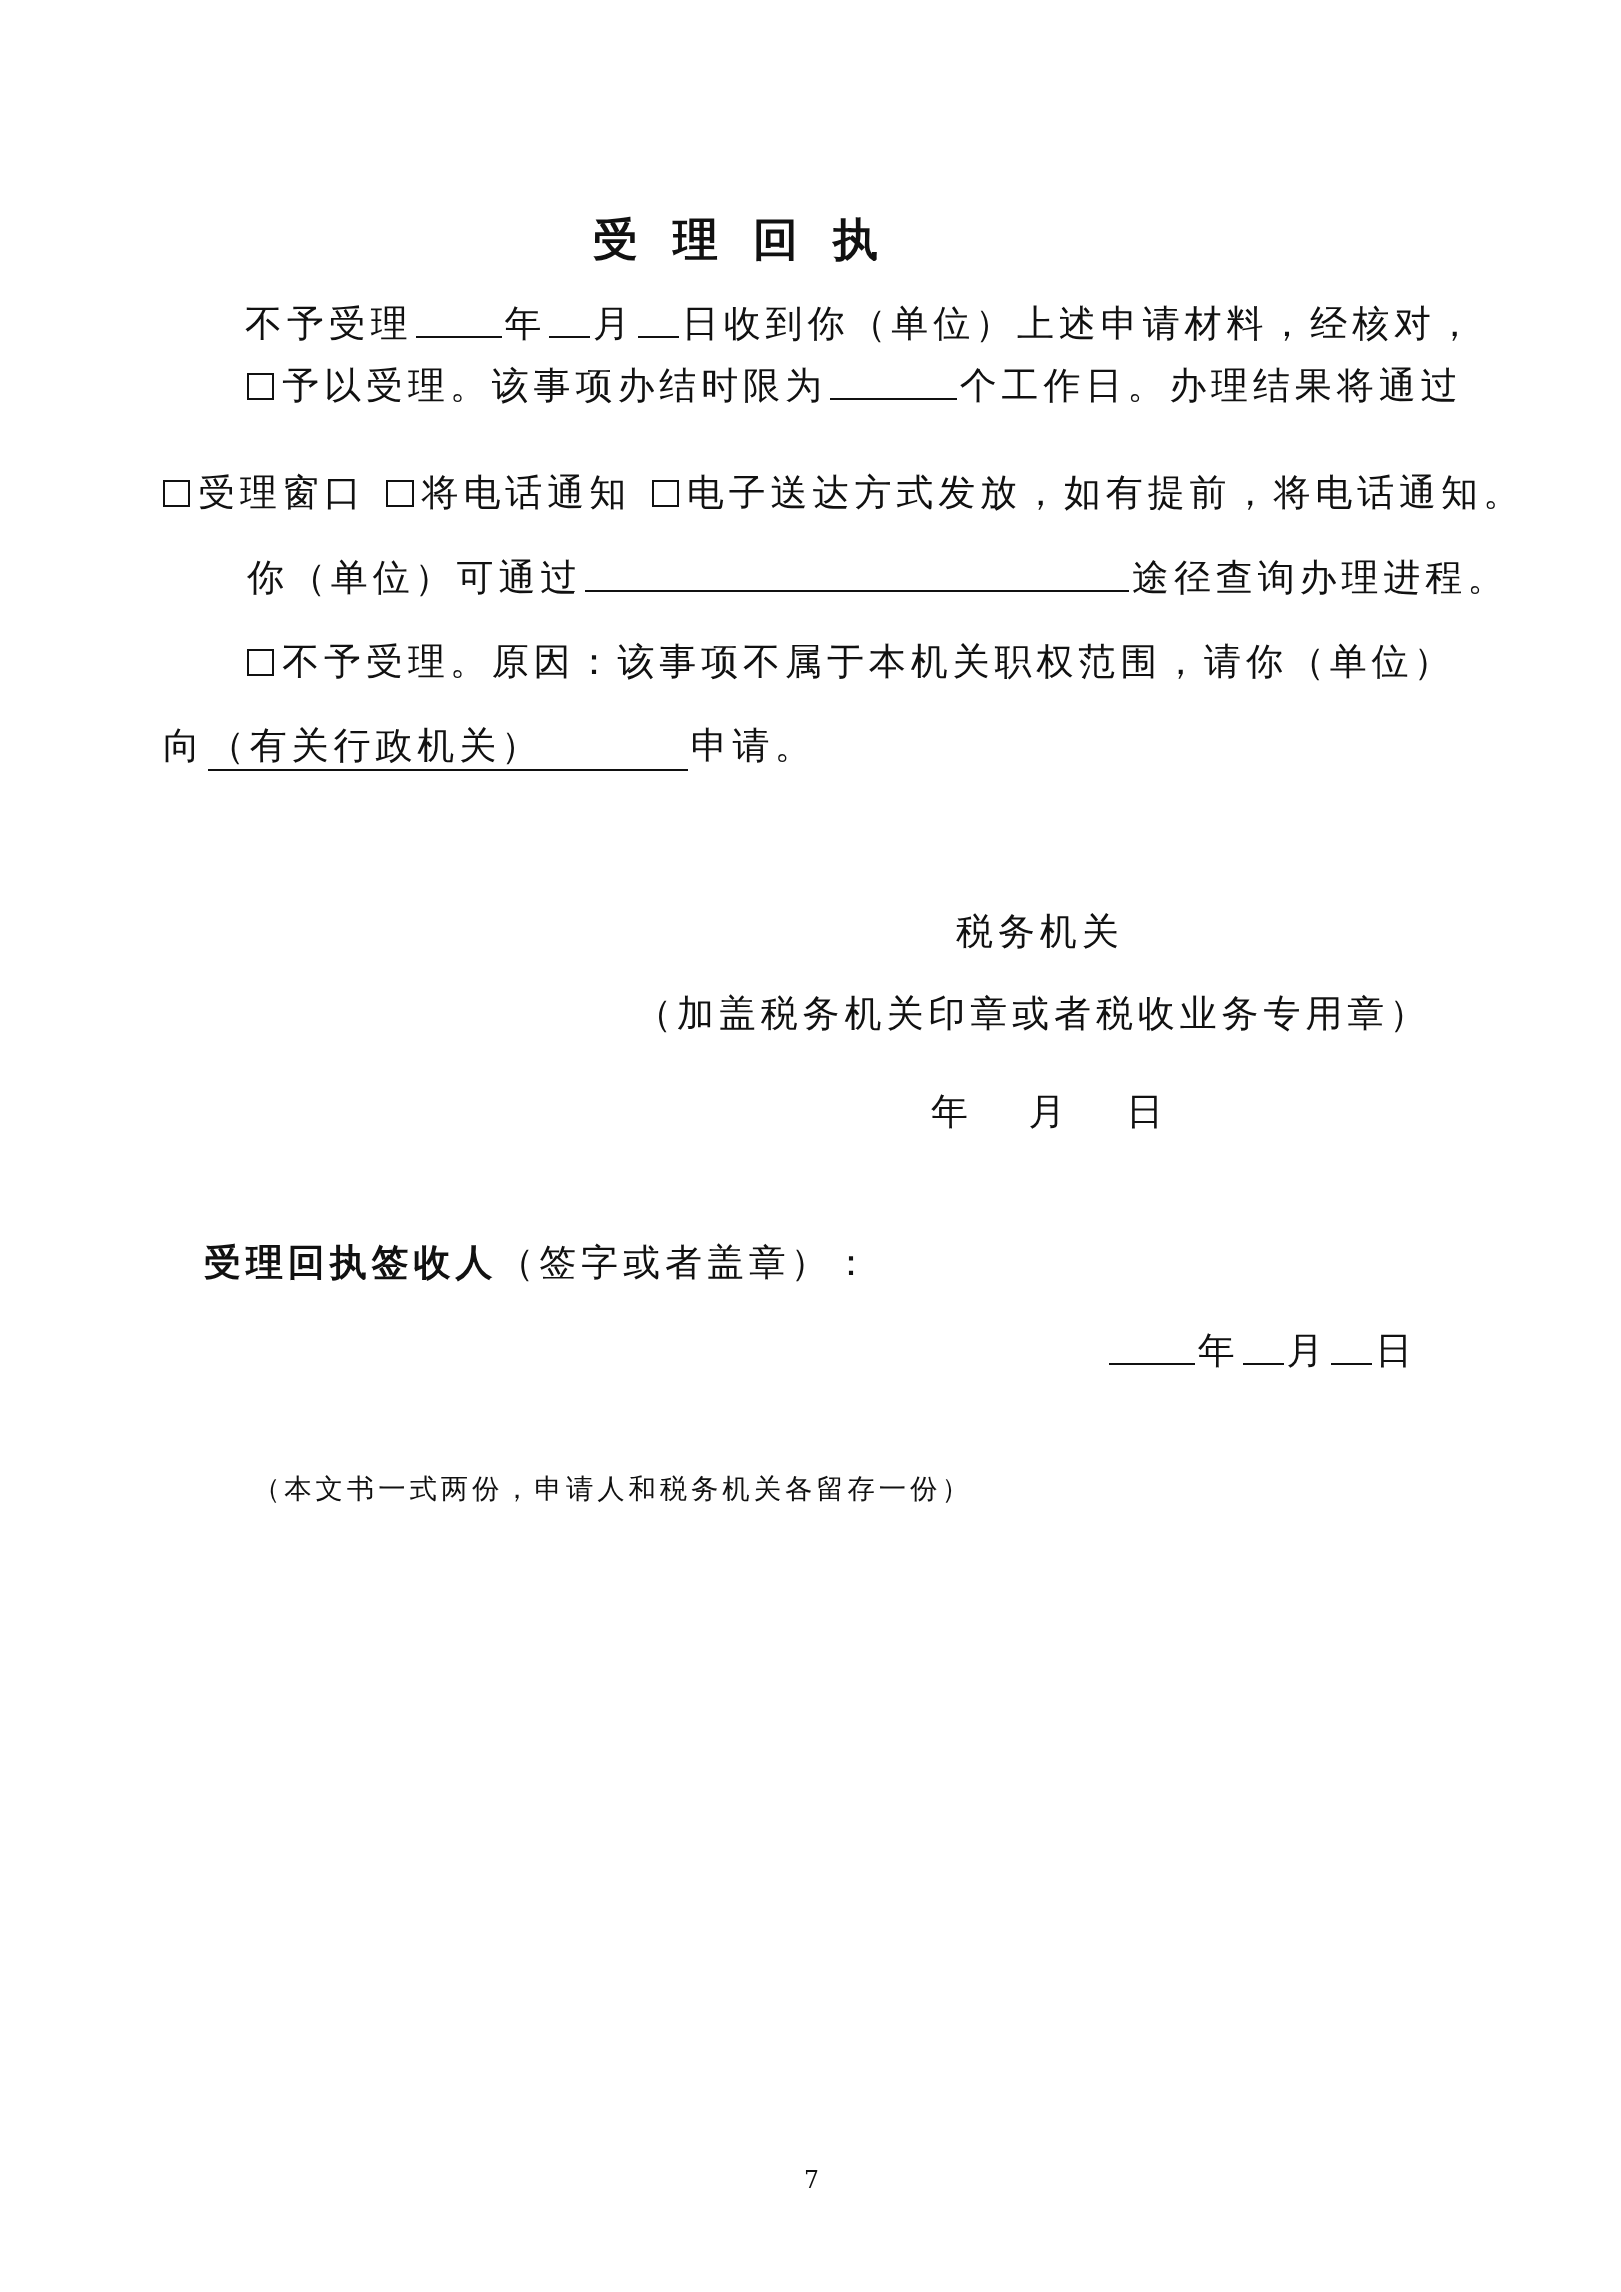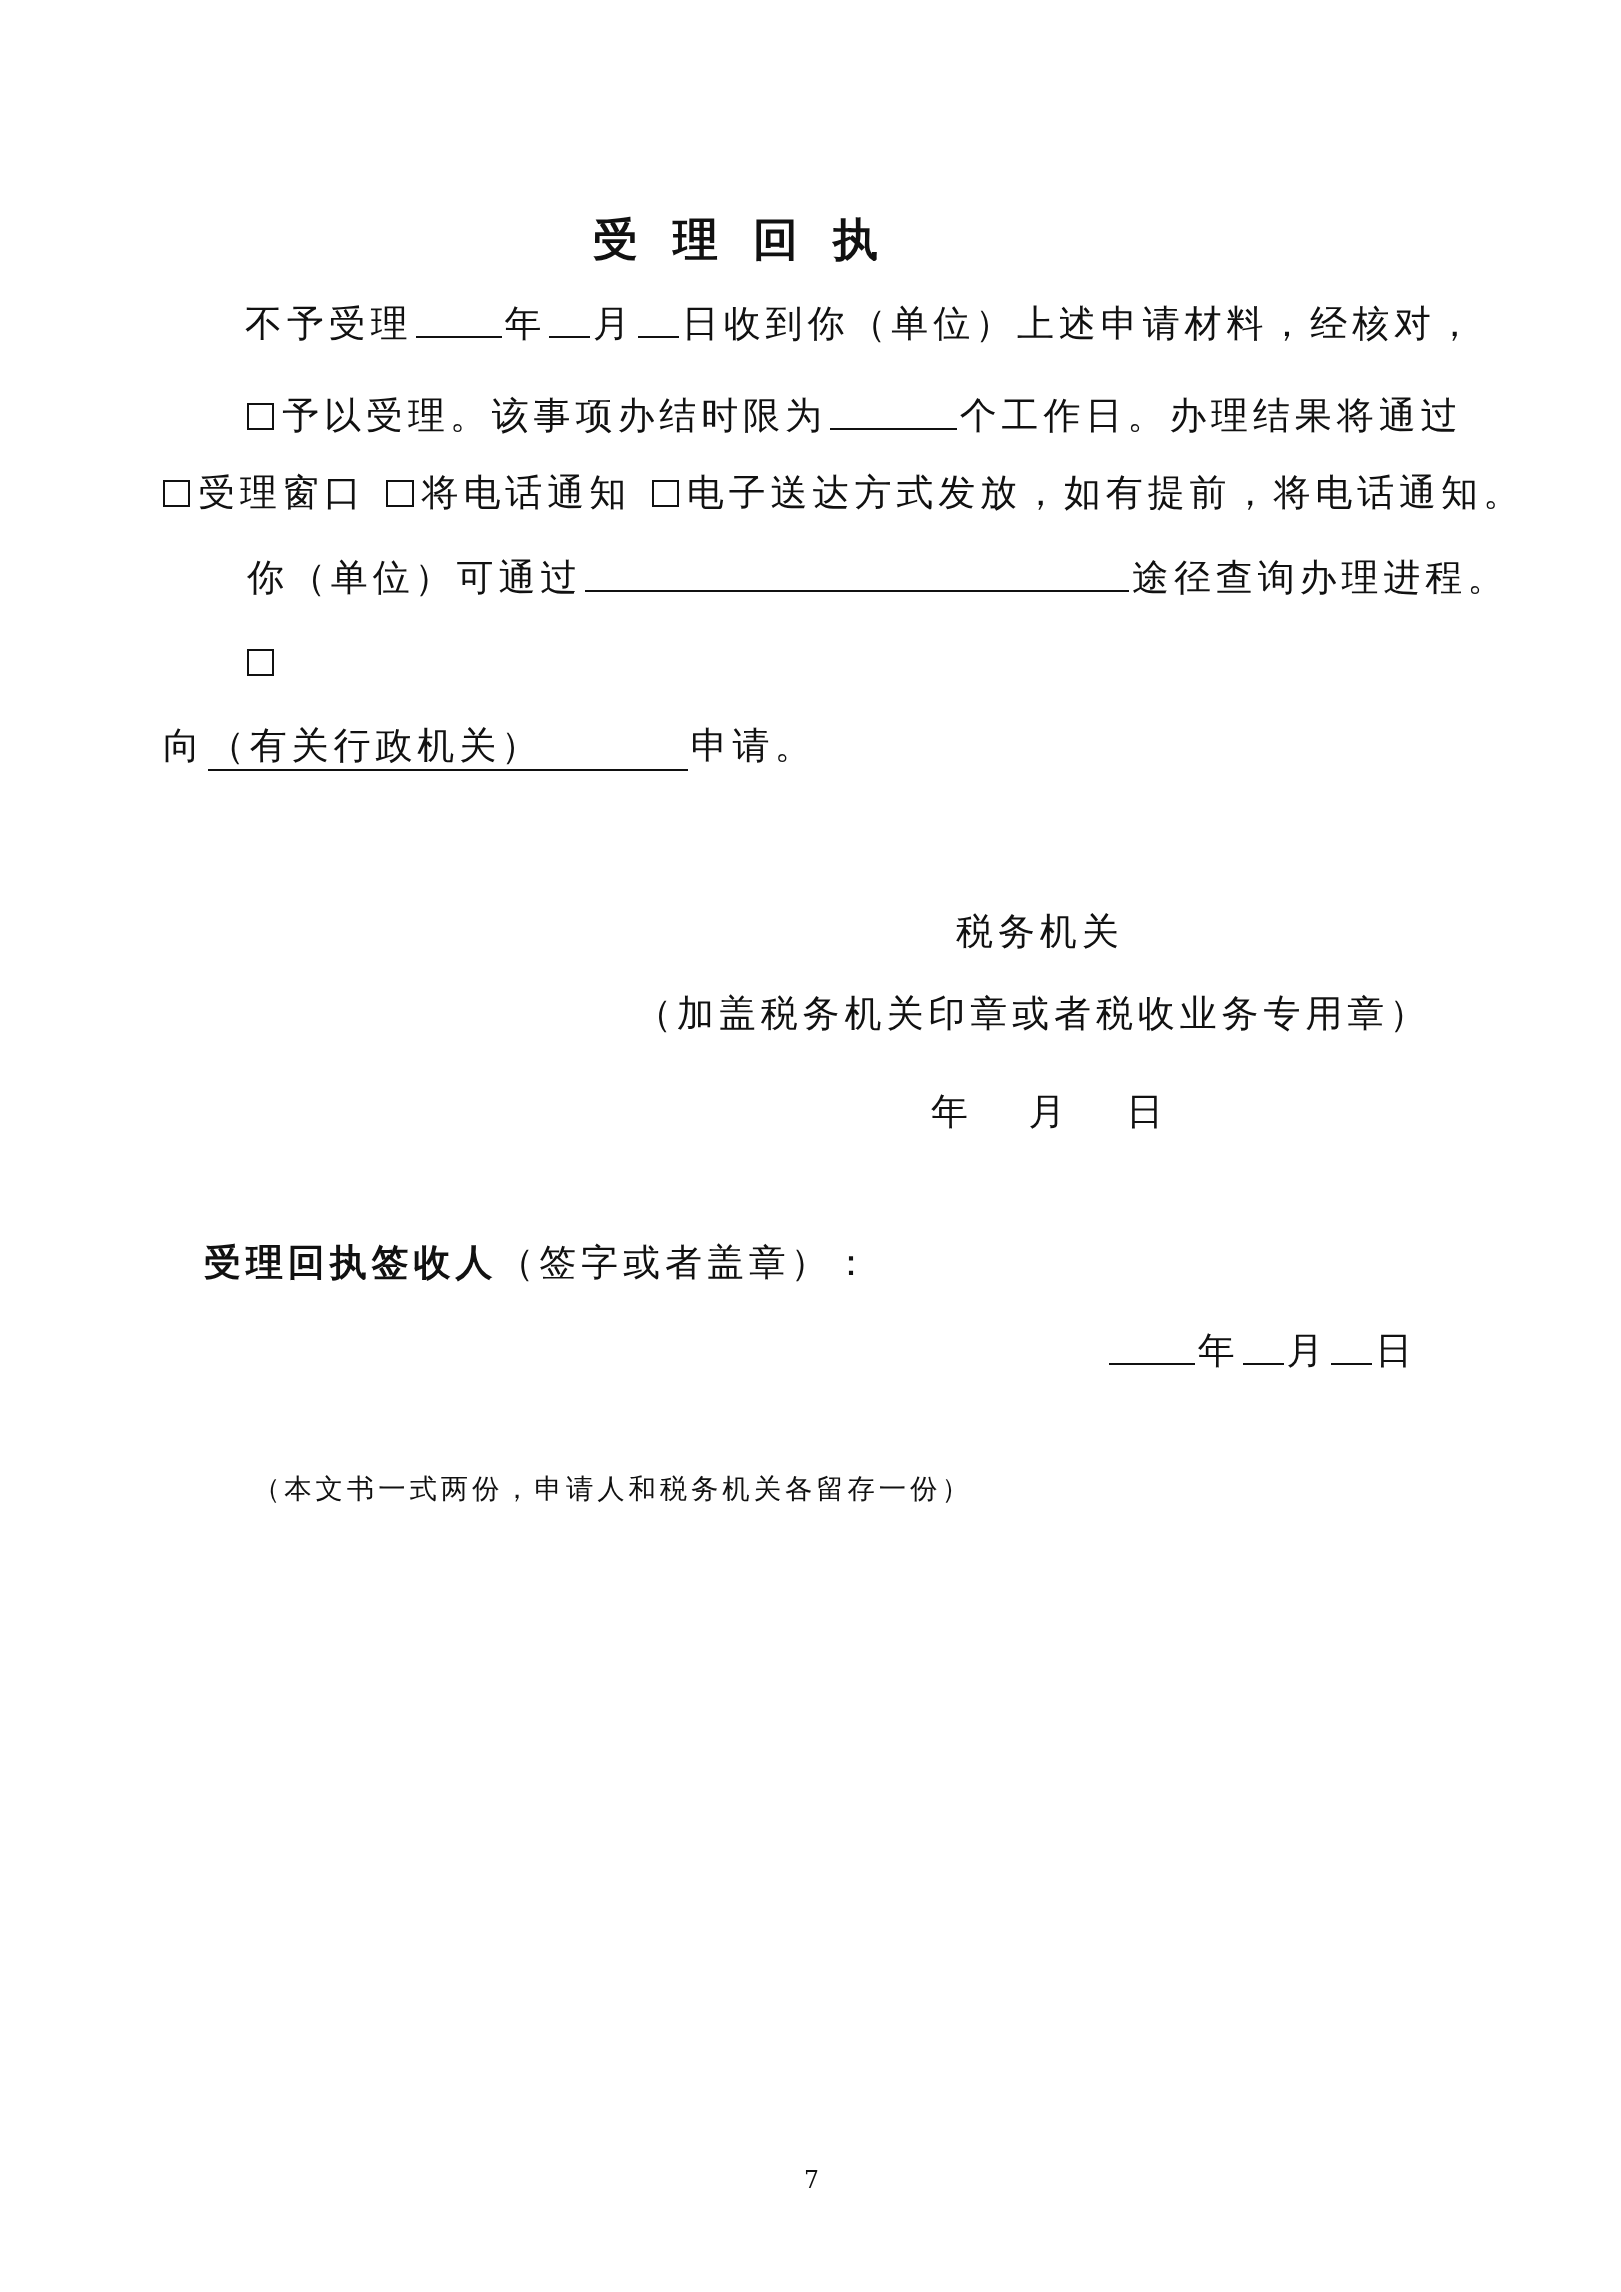--- a/index.html
+++ b/index.html
@@ -38,36 +38,36 @@
 </style>
 </head>
 <body>
 
 <div class="abs title">受理回执</div>
 
 <div class="abs line" style="left:245px; top:300px;">
   <span>不予受理</span><span class="blank" style="width:86px;"></span><span>年</span><span class="blank" style="width:41px;"></span><span>月</span><span class="blank" style="width:41px;"></span><span>日收到你（单位）上述申请材料，经核对，</span>
 </div>
 
-<div class="abs line" style="left:247px; top:392px;">
+<div class="abs line" style="left:247px; top:362px;">
   <span class="box"></span><span>予以受理。该事项办结时限为</span><span class="blank" style="width:127px;"></span><span>个工作日。办理结果将通过</span>
 </div>
 
 <div class="abs line" style="left:163px; top:469px;">
   <span class="box"></span><span>受理窗口</span>
   <span class="box" style="margin-left:3.9px;"></span><span>将电话通知</span>
   <span class="box" style="margin-left:3.9px;"></span><span>电子送达方式发放，如有提前，将电话通知。</span>
 </div>
 
 <div class="abs line" style="left:247px; top:554px;">
   <span>你（单位）可通过</span><span class="blank" style="width:544px;"></span><span>途径查询办理进程。</span>
 </div>
 
 <div class="abs line" style="left:247px; top:638px;">
-  <span class="box"></span>
+  <span class="box"></span><span>不予受理。原因：该事项不属于本机关职权范围，请你（单位）</span>
 </div>
 
 <div class="abs line" style="left:163px; top:722px;">
   <span>向</span><span class="blank-text" style="width:480px;">（有关行政机关）</span><span>申请。</span>
 </div>
 
 <div class="abs line" style="left:956px; top:908px;">税务机关</div>
 <div class="abs line" style="left:635px; top:990px;">（加盖税务机关印章或者税收业务专用章）</div>
 <div class="abs line" style="left:931px; top:1088px; letter-spacing:11.8px;">年　月　日</div>
 

